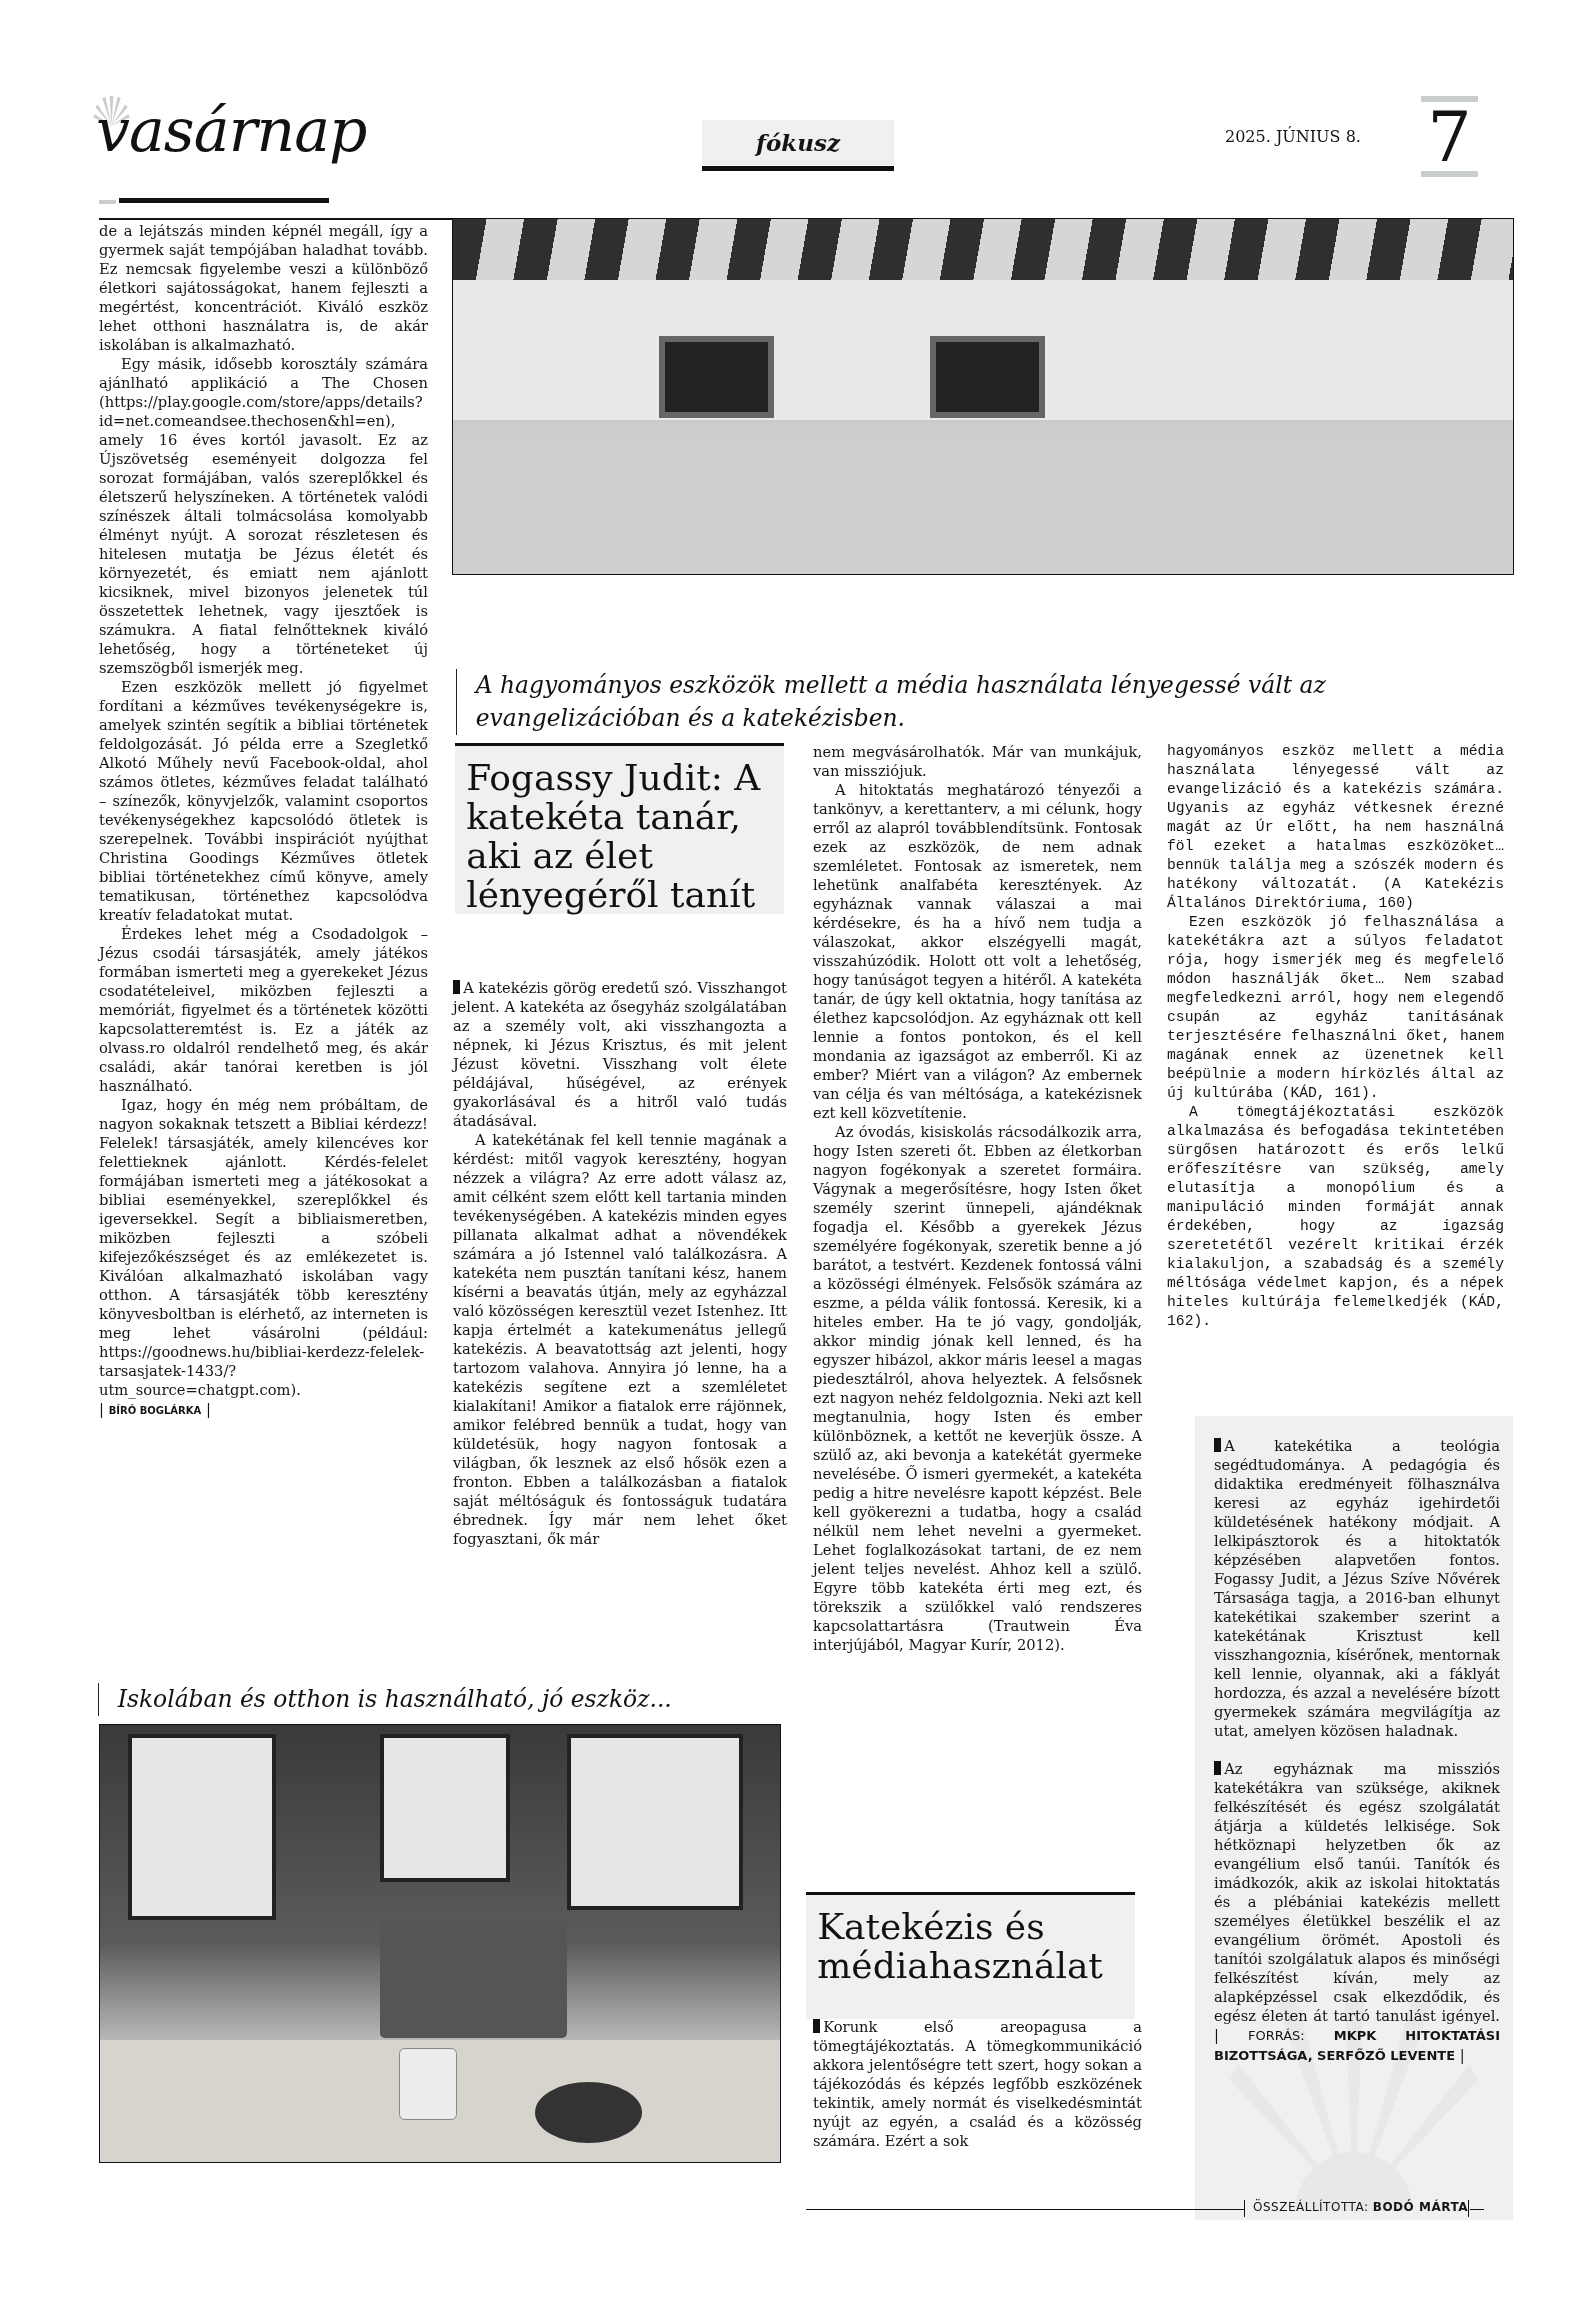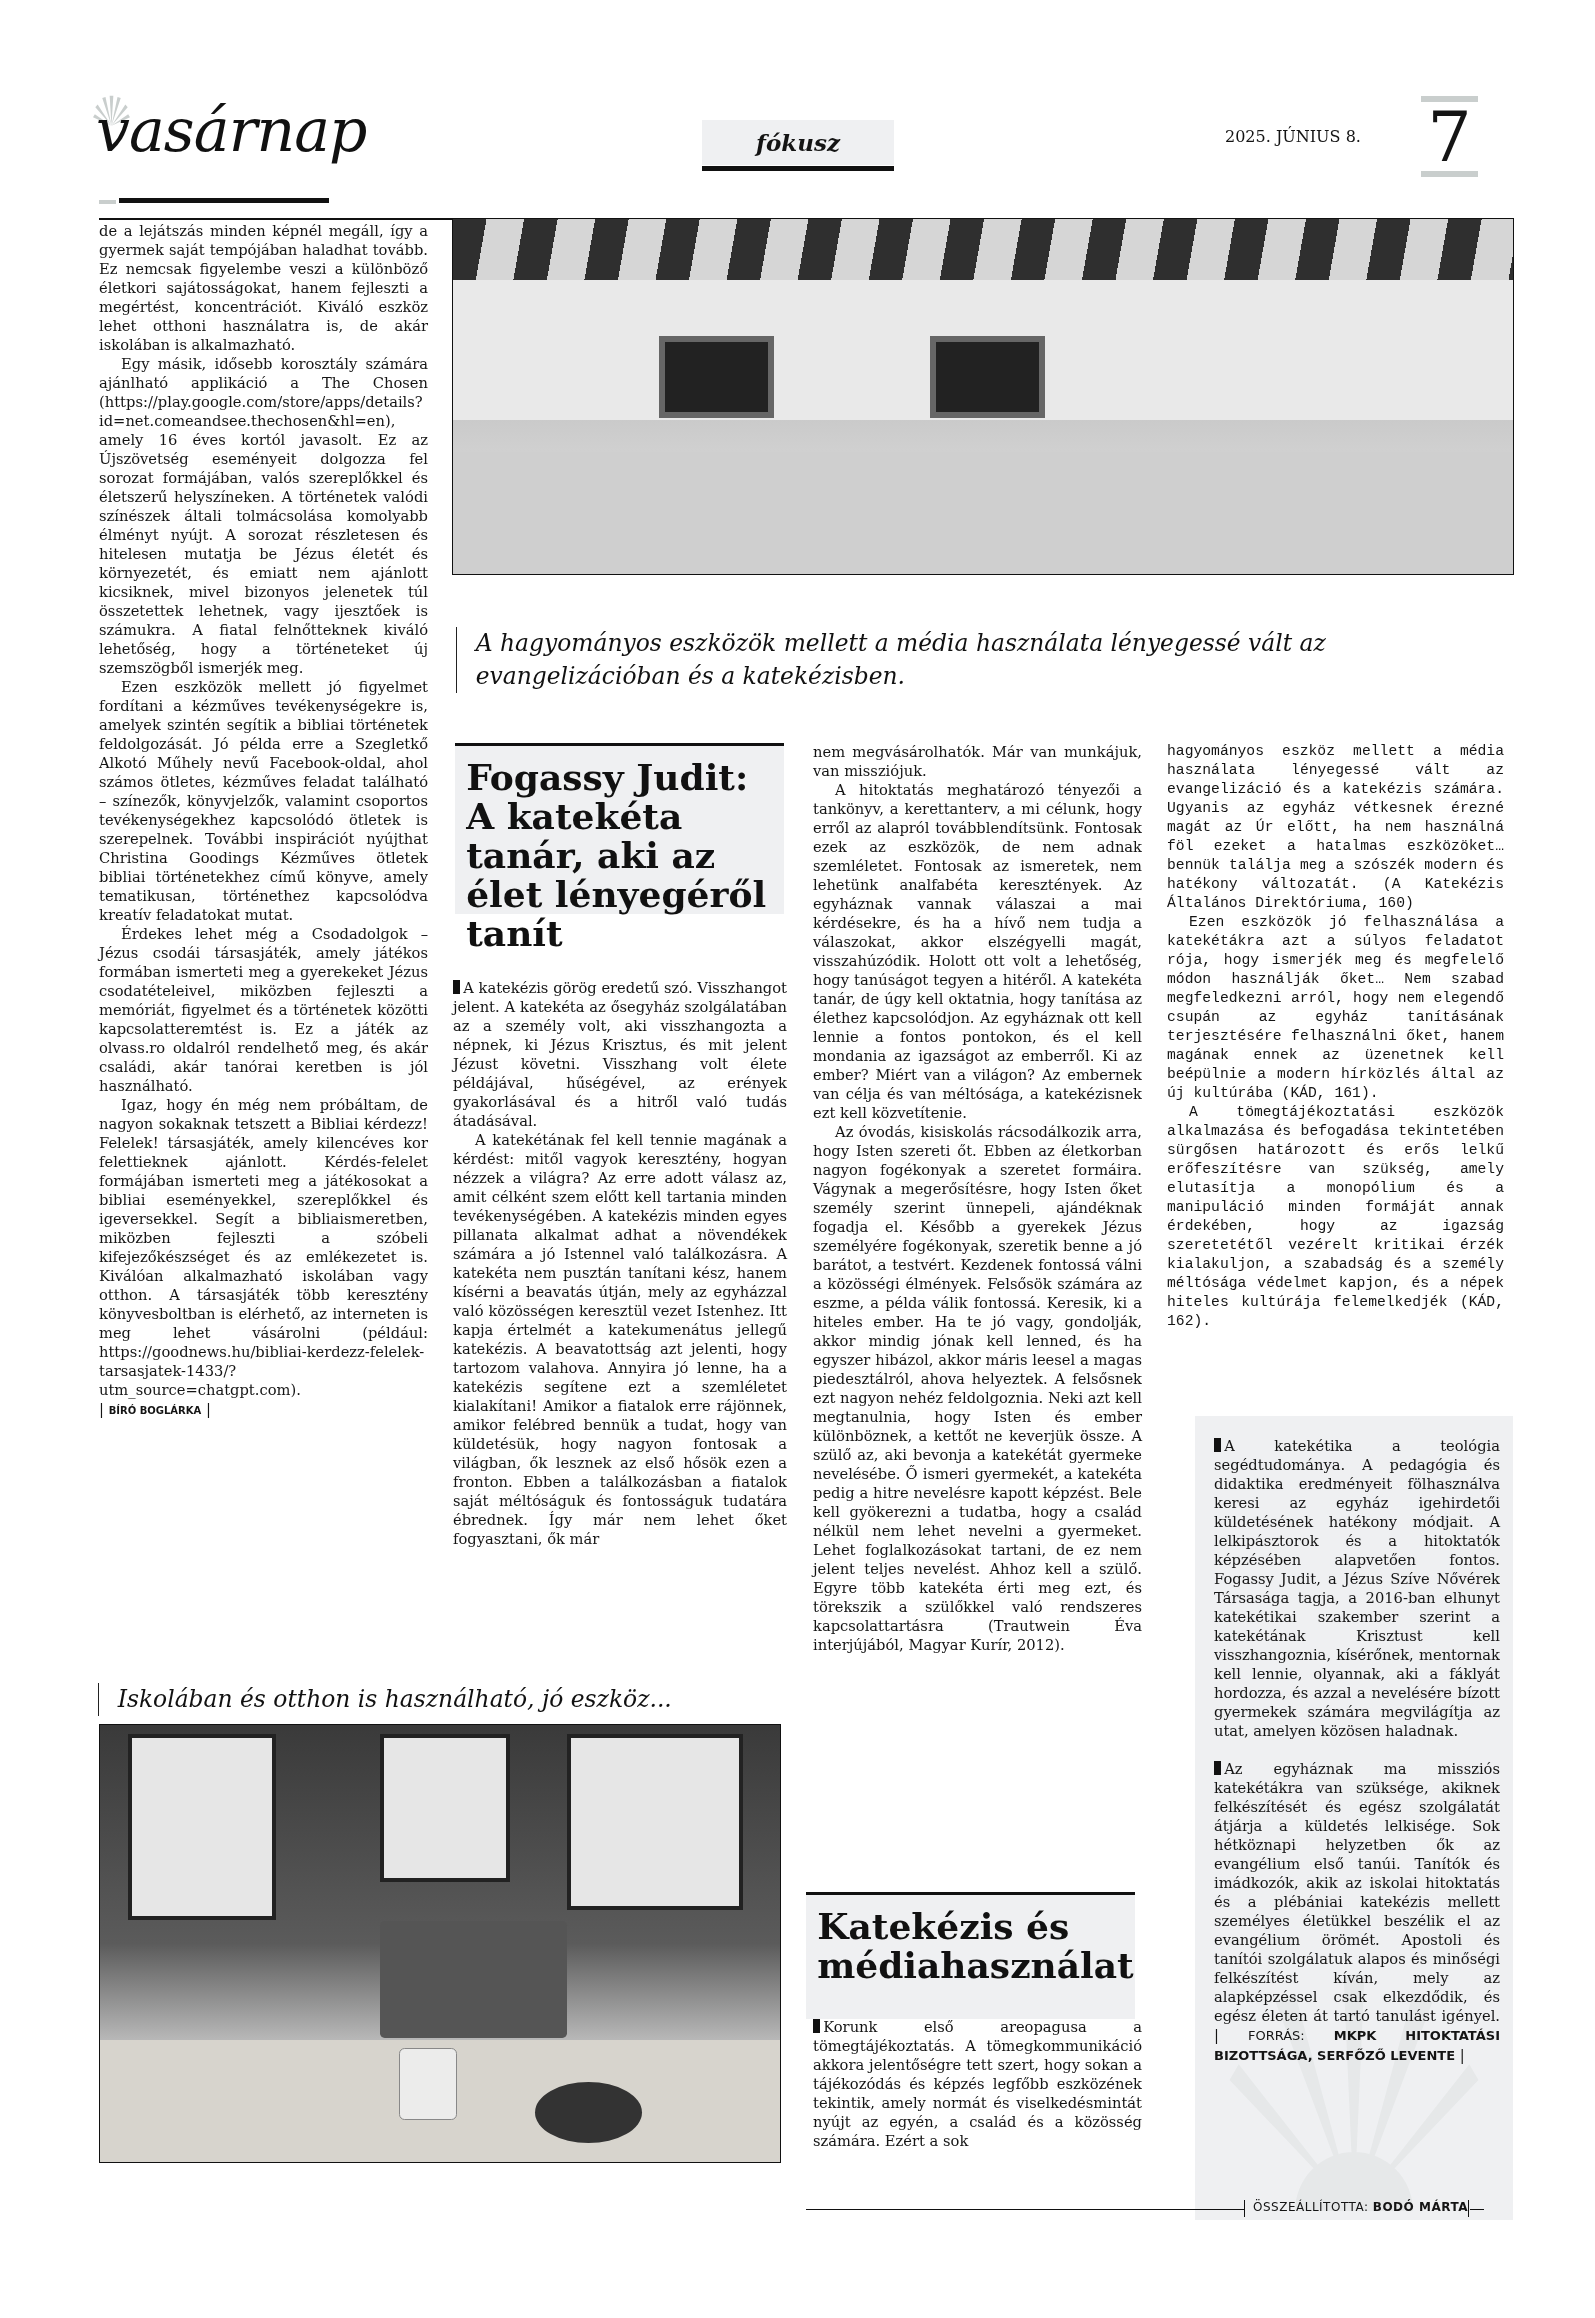--- a/index.html
+++ b/index.html
@@ -39,21 +39,21 @@
   .photo2 .laptop { position:absolute; left: 280px; top: 196px; width: 187px; height: 117px; background:#555; border-radius: 4.7px; }
   .photo2 .table { position:absolute; left:0; bottom:0; width:100%; height:122px; background:#d7d4cd; }
   .photo2 .palette { position:absolute; left: 435px; bottom: 18.7px; width: 107px; height: 61px;
             border-radius: 50%; background:#333; }
   .photo2 .glass { position:absolute; left: 299px; bottom: 42px; width: 56px; height: 70px;
             border-radius: 5.6px; background: rgba(240,240,240,0.85); border: 1.4px solid #888; }
 
   
   .caption { font-family: "DejaVu Serif", serif; font-style: italic; font-size: 23.4px;
              line-height: 33px; color: #111; border-left: 1.4px solid #222; padding-left: 18.7px; }
-  .cap1 { left: 456px; top: 627px; width: 1028px; }
+  .cap1 { left: 456px; top: 669px; width: 1028px; }
   .cap2 { left: 98px; top: 1683px; width: 654px; }
 
   
   .col { font-size: 14.7px; line-height: 19px; text-align: justify; hyphens: manual; }
   .col p { margin: 0; text-indent: 0; }
   .col p.ind { text-indent: 1.5em; }
   .col1 { left: 99px; top: 221px; width: 329px; }
   .col2 { left: 453px; top: 978px; width: 334px; }
   .col3 { left: 813px; top: 742px; width: 329px; }
   .col3b { left: 813px; top: 2017px; width: 329px; }
@@ -65,21 +65,21 @@
 
   .lead-mark { display: inline-block; width: 6.5px; height: 14px; background: #111;
                vertical-align: -1.4px; margin-right: 3.7px; }
   .byline { font-family: "DejaVu Sans", sans-serif; font-weight: bold; font-size: 10px; }
   .src-label { font-family: "DejaVu Sans", sans-serif; font-size: 13px; }
   .src-bold { font-family: "DejaVu Sans", sans-serif; font-weight: bold; font-size: 13px; }
 
   
   .hl-rule { height: 2.8px; background: #111; }
   .hl-box { background: #eff0f2; padding: 12px 11.2px 9.3px 11.2px; box-sizing: border-box;
-            font-family: "DejaVu Serif", serif; font-weight: bold; font-size: 36px;
+            font-family: "DejaVu Serif", serif; font-weight: normal; font-size: 36px;
             line-height: 39px; color: #111; }
   .hl1-rule { left: 455px; top: 743px; width: 329px; }
   .hl1 { left: 455px; top: 746px; width: 329px; height: 168px; }
   .hl2-rule { left: 806px; top: 1892px; width: 329px; }
   .hl2 { left: 806px; top: 1895px; width: 329px; height: 124px; }
 
   
   .footer-rule { left: 1122px; top: 2209px; width: 122px; height: 1.4px; background: #111; }
   .footer-tick1 { left: 1244px; top: 2200px; width: 1.4px; height: 17px; background: #111; }
   .footer-text { left: 1253px; top: 2200px; font-family: "DejaVu Sans", sans-serif;

